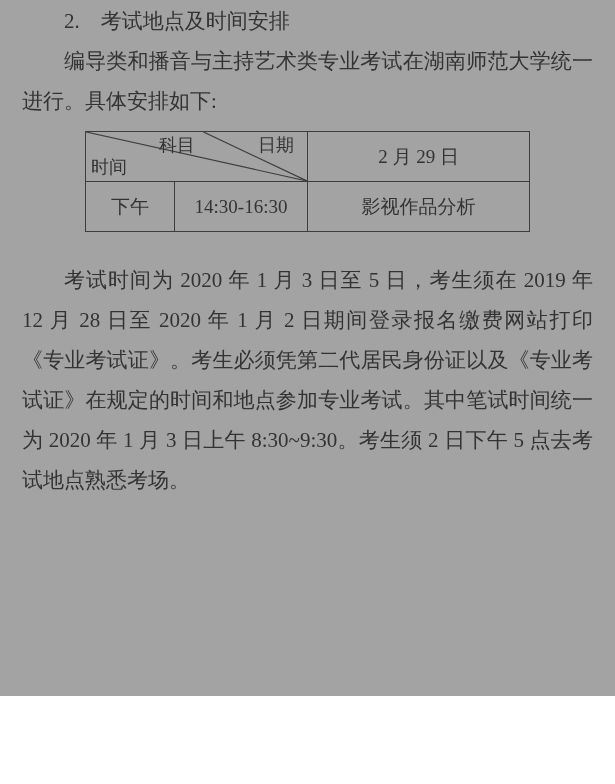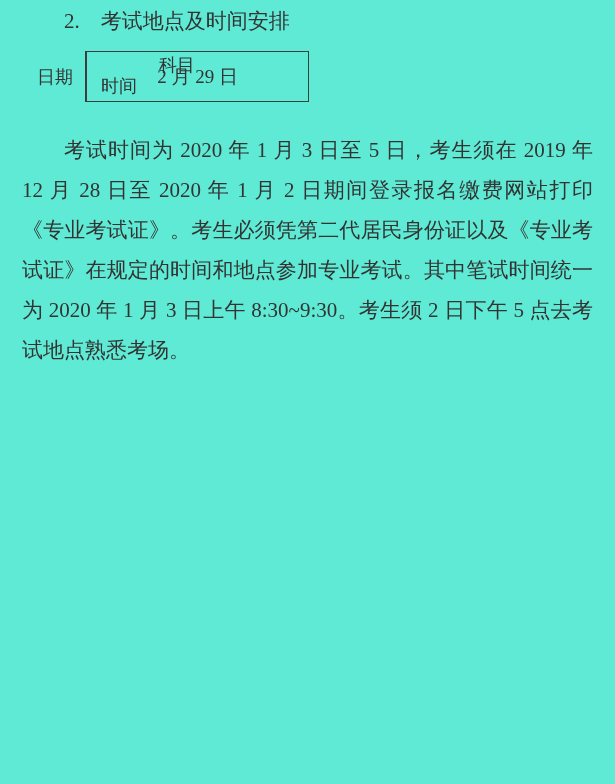--- a/index.html
+++ b/index.html
@@ -10,23 +10,23 @@
   body {
     width: 615px;
     height: 784px;
     overflow: hidden;
     font-family: "Liberation Serif", "DejaVu Serif", serif;
     color: #333333;
   }
   .page {
     box-sizing: border-box;
     width: 615px;
-    height: 784px;
+    height: 696px;
     padding: 1px 22px 9px 22px;
-    background: #5eead4;
+    background: #a3a3a3;
   }
   .line, .para {
     margin: 0;
     font-size: 21px;
     line-height: 40px;
   }
   .para {
     text-align: justify;
     text-indent: 2em;
   }
@@ -63,47 +63,53 @@
     display: block;
   }
   .corner-lab {
     position: absolute;
     font-size: 18px;
     line-height: 18px;
     color: #333333;
     white-space: nowrap;
   }
   .lab-subject { left: 73px; top: 4px; }
-  .lab-date    { right: 13px; top: 16px; }
-  .lab-time    { left: 15px; bottom: 5px; font-family: Liberation Mono, monospace; }
+  .lab-date    { right: 13px; top: 4px; }
+  .lab-time    { left: 5px; bottom: 5px; }
   td.date-head { font-size: 19px; }
 </style>
 </head>
 <body>
 
 <div class="page">
 
   <p class="line title-line">2.　考试地点及时间安排</p>
 
+  <p class="para">编导类和播音与主持艺术类专业考试在湖南师范大学统一进行。具体安排如下:</p>
 
 
 
   <table class="schedule">
     <tbody>
       <tr>
         <td class="corner-cell" colspan="2">
           <svg viewBox="0 0 222 49" preserveAspectRatio="none">
             <line x1="0" y1="0" x2="222" y2="49" stroke="#3d3d3d" stroke-width="1.2"></line>
             <line x1="118" y1="0" x2="222" y2="49" stroke="#3d3d3d" stroke-width="1.2"></line>
           </svg>
           <span class="corner-lab lab-subject">科目</span>
           <span class="corner-lab lab-date">日期</span>
           <span class="corner-lab lab-time">时间</span>
         </td>
         <td class="c-subject date-head">2 月 29 日</td>
       </tr>
+      <tr>
+        <td class="c-session">下午</td>
+        <td class="c-range">14:30-16:30</td>
+        <td class="c-subject">影视作品分析</td>
+      </tr>
     </tbody>
   </table>
 
 
   <p class="para">考试时间为 2020 年 1 月 3 日至 5 日，考生须在 2019 年 12 月 28 日至 2020 年 1 月 2 日期间登录报名缴费网站打印《专业考试证》。考生必须凭第二代居民身份证以及《专业考试证》在规定的时间和地点参加专业考试。其中笔试时间统一为 2020 年 1 月 3 日上午 8:30~9:30。考生须 2 日下午 5 点去考试地点熟悉考场。</p>
 
 </div>
 
 </body></html>

